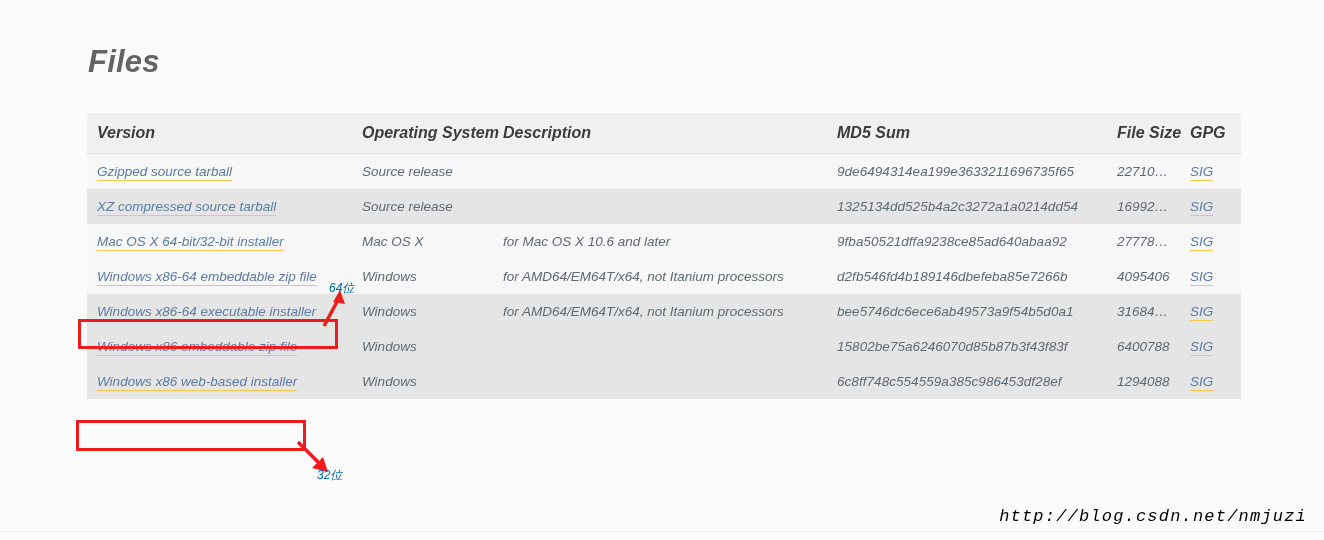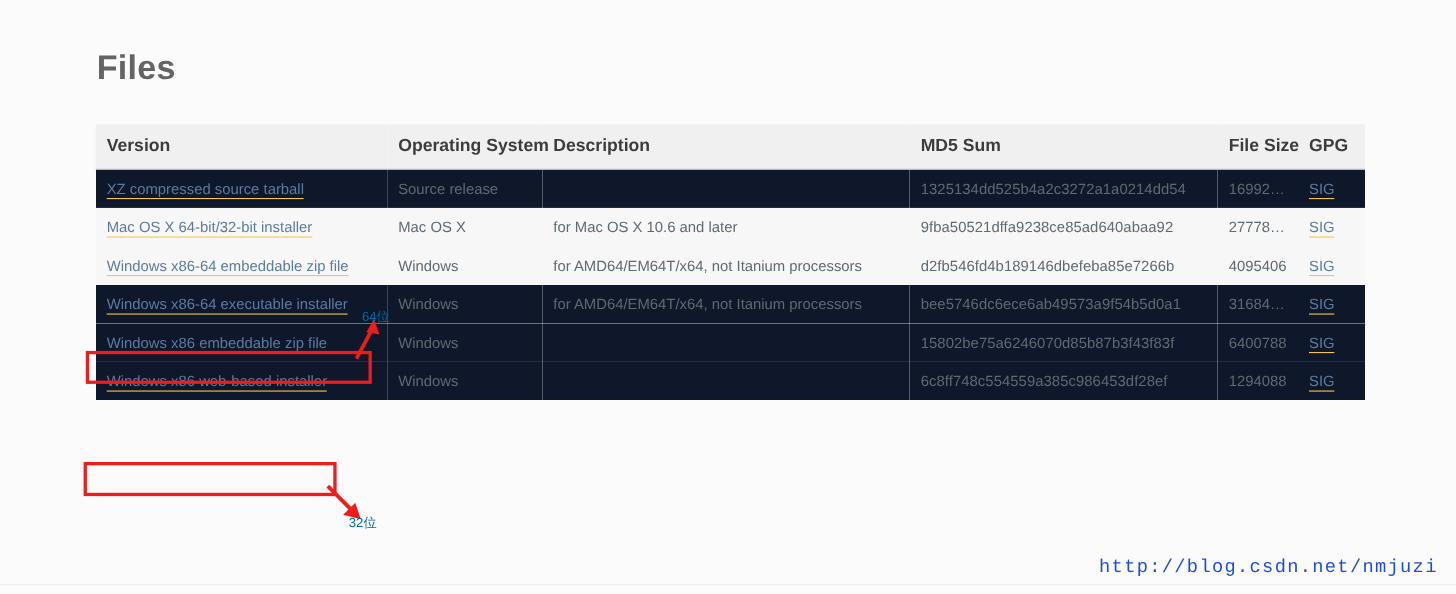--- a/index.html
+++ b/index.html
@@ -13,20 +13,21 @@
     font-family: "Liberation Sans", sans-serif;
     overflow: hidden;
     position: relative;
   }
 
   .page {
     position: absolute;
     left: 0; top: 0;
     width: 1324px;
     height: 381px;
+    font-style: italic;
   }
 
   .page-title {
     position: absolute;
     left: 88px;
     top: 44px;
     font-size: 31px;
     font-weight: bold;
     color: #646464;
     letter-spacing: 0.2px;
@@ -65,21 +66,21 @@
     color: #5e6a72;
     border: none;
     white-space: nowrap;
     overflow: hidden;
     text-overflow: ellipsis;
     vertical-align: middle;
     height: 13px;
   }
 
   .files-table tbody tr.odd  td { background: #f7f7f7; }
-  .files-table tbody tr.even td { background: #0f172a; }
+  .files-table tbody tr.even td { background: #e5e5e5; }
 
   .files-table tbody td.col-md5 { color: #5e6a72; letter-spacing: 0.05px; }
 
   a.dl-link {
     color: #5c7ba1;
     text-decoration: none;
     border-bottom: 1px solid #f5c84c;
     padding-bottom: 1px;
   }
   a.sig-link {
@@ -115,21 +116,21 @@
   }
   #arrow-64 { left: 318px; top: 290px; width: 36px; height: 38px; }
   #arrow-32 { left: 296px; top: 440px; width: 40px; height: 36px; }
 
   .watermark {
     position: absolute;
     right: 17px;
     top: 507px;
     font-family: "Liberation Mono", monospace;
     font-size: 17px;
-    color: #1d4ed8;
+    color: #000000;
     letter-spacing: 1.2px;
     white-space: nowrap;
   }
 
   .bottom-rule {
     position: absolute;
     left: 0;
     top: 531px;
     width: 1324px;
     height: 1px;
@@ -156,20 +157,28 @@
       <tr>
         <th>Version</th>
         <th>Operating System</th>
         <th>Description</th>
         <th>MD5 Sum</th>
         <th>File Size</th>
         <th>GPG</th>
       </tr>
     </thead>
     <tbody id="table-body">
+        <tr class="odd">
+          <td><a class="dl-link">Gzipped source tarball</a></td>
+          <td>Source release</td>
+          <td></td>
+          <td class="col-md5">9de6494314ea199e3633211696735f65</td>
+          <td>22710891</td>
+          <td><a class="sig-link">SIG</a></td>
+        </tr>
         <tr class="even">
           <td><a class="dl-link">XZ compressed source tarball</a></td>
           <td>Source release</td>
           <td></td>
           <td class="col-md5">1325134dd525b4a2c3272a1a0214dd54</td>
           <td>16992824</td>
           <td><a class="sig-link">SIG</a></td>
         </tr>
         <tr class="odd">
           <td><a class="dl-link">Mac OS X 64-bit/32-bit installer</a></td>

